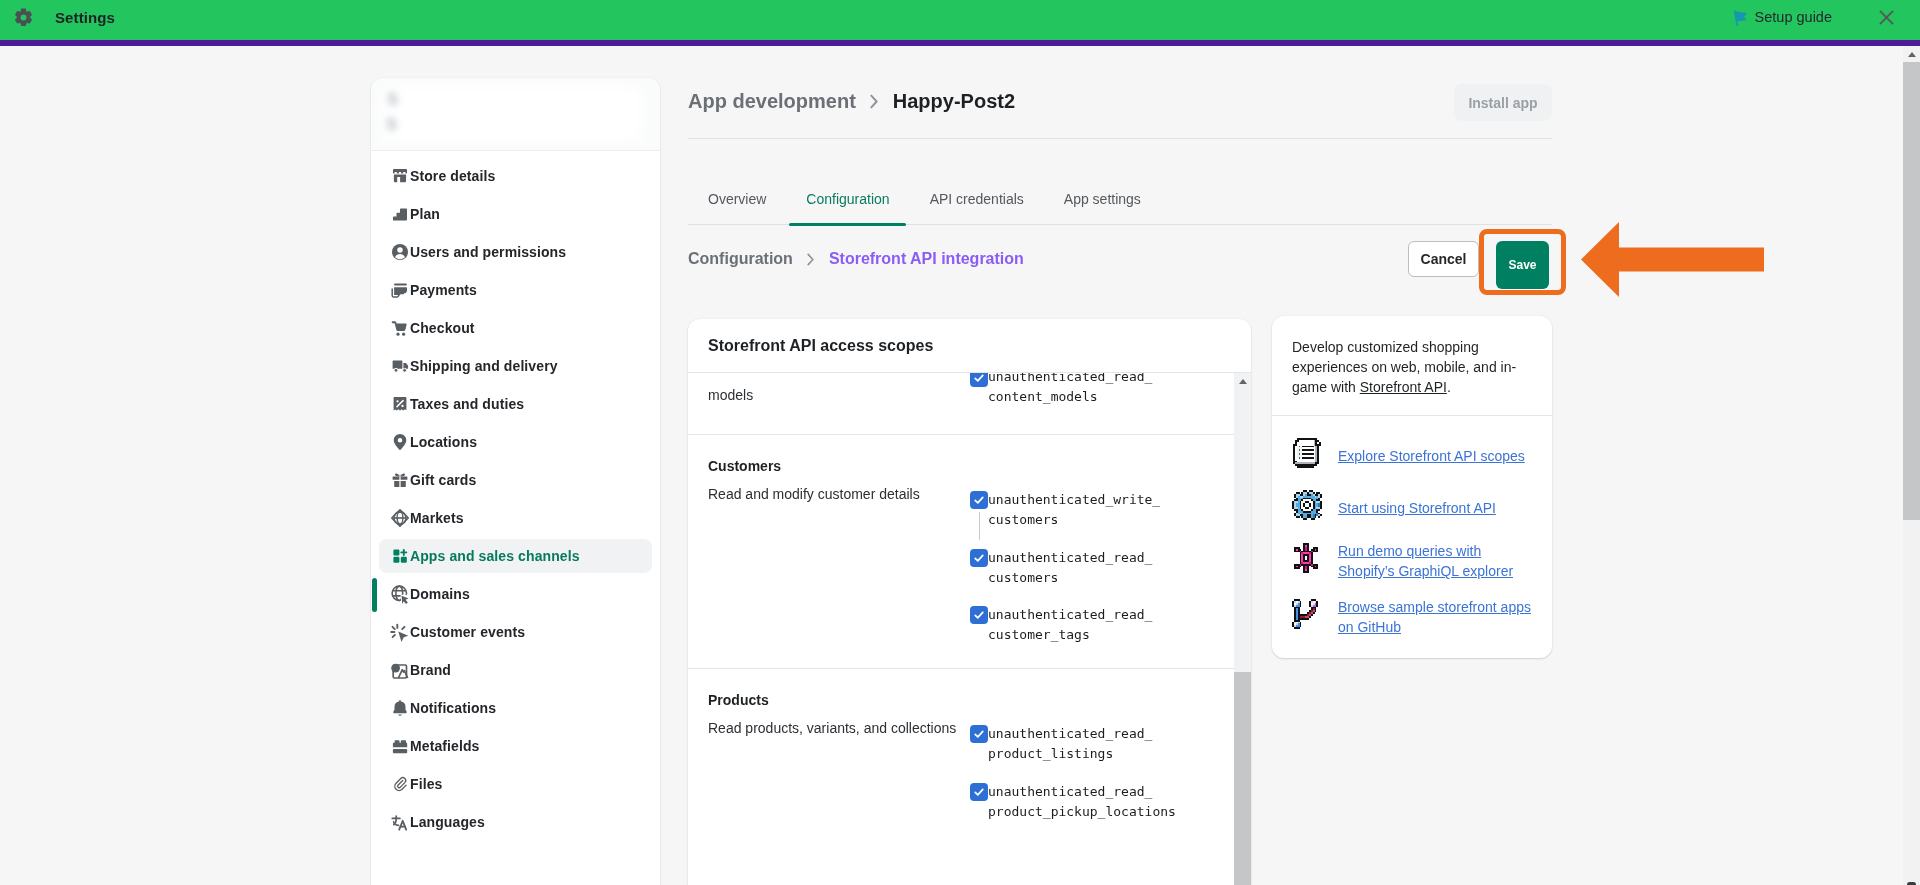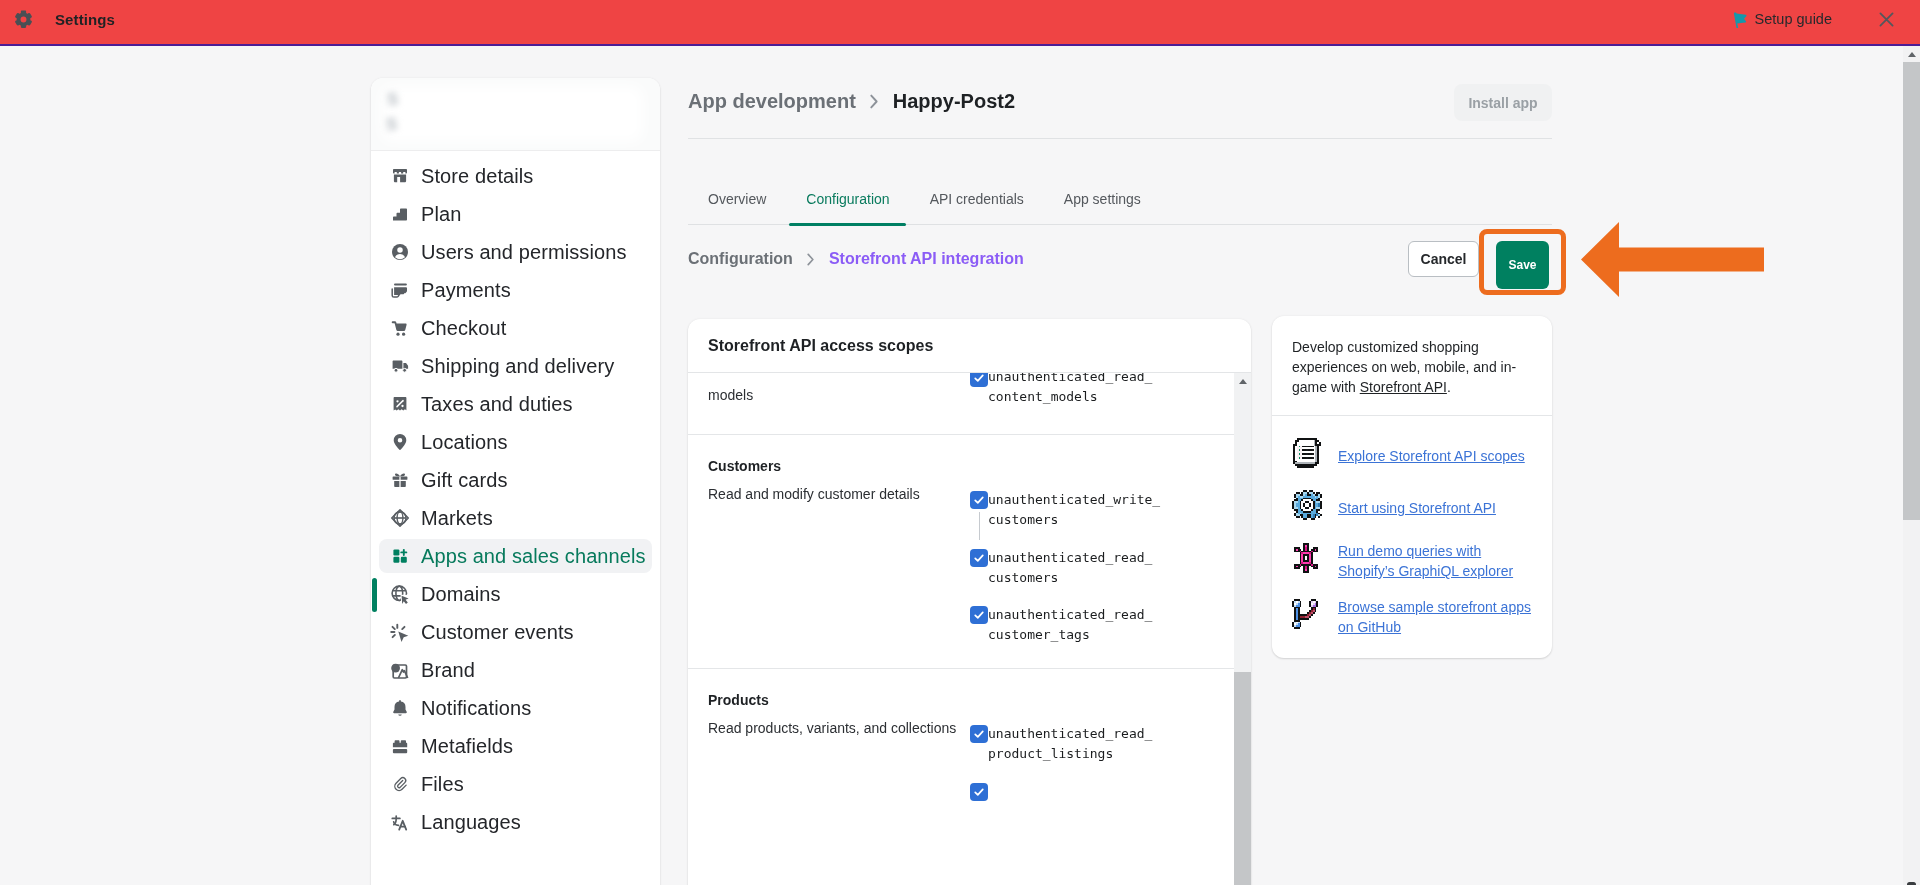--- a/index.html
+++ b/index.html
@@ -1,42 +1,42 @@
 <!DOCTYPE html>
 <html><head>
 <meta charset="utf-8">
 <style>
   * { margin:0; padding:0; box-sizing:border-box; }
   html,body { width:1920px; height:885px; overflow:hidden; }
   body { position:relative; background:#f6f6f7; font-family:"Liberation Sans","DejaVu Sans",sans-serif; color:#202223; -webkit-font-smoothing:antialiased; }
   button { font-family:inherit; cursor:pointer; }
 
   
-  .topbar { position:absolute; left:0; top:0; width:1920px; height:46px; background:#ef4444; border-bottom:2px solid #4c1d95; display:flex; align-items:center; padding-bottom:6px; z-index:6; }
+  .topbar { position:absolute; left:0; top:0; width:1920px; height:46px; background:#22c55e; border-bottom:6px solid #4c1d95; display:flex; align-items:center; padding-bottom:6px; z-index:6; }
   .tb-gear { width:21px; height:21px; color:#4a4f54; margin-left:13px; flex:none; }
   .tb-title { font-size:15px; font-weight:700; color:#1f2224; margin-left:21px; letter-spacing:.1px; }
   .tb-right { margin-left:auto; display:flex; align-items:center; }
   .tb-flag { width:17px; height:17px; flex:none; margin-right:7px; }
   .tb-guide { font-size:14.5px; color:#27292c; cursor:pointer; }
   .tb-close { width:21px; height:21px; color:#53575c; margin-left:44px; margin-right:23px; cursor:pointer; }
 
   
   .pg-sb { position:absolute; right:0; top:46px; bottom:0; width:17px; background:#f2f2f3; z-index:5; }
   .sb-up { height:16px; display:flex; align-items:center; justify-content:center; }
   .sb-tri { width:0; height:0; border-left:4.5px solid transparent; border-right:4.5px solid transparent; border-bottom:5px solid #606468; }
   .pg-thumb { position:absolute; left:0; right:0; top:16px; height:458px; background:#c4c6c8; }
   .pg-dark { position:absolute; right:4px; bottom:0; width:9px; height:3px; background:#3a3d40; border-radius:2.5px 2.5px 0 0; z-index:8; }
 
   
   .sidebar { position:absolute; left:371px; top:78px; width:289px; height:846px; background:#fff; border-radius:12px; box-shadow:0 0 3px rgba(23,24,24,.05),0 1px 2px rgba(0,0,0,.13); }
   .side-head { height:73px; border-bottom:1px solid #ededee; border-radius:12px 12px 0 0; background:#fafbfb; position:relative; overflow:hidden; }
   .blur-blob { position:absolute; left:10px; top:8px; width:262px; height:56px; background:#fff; border-radius:10px; filter:blur(7px); }
   .blur-s { position:absolute; font-size:17px; font-weight:700; color:#b6bcc2; filter:blur(3px); }
   .nav { padding:8px; position:relative; }
-  .nav-item { height:34px; border-radius:8px; display:flex; align-items:center; padding-left:11px; gap:11px; margin-bottom:4px; font-size:20px; font-weight:400; color:#24262a; cursor:pointer; letter-spacing:.1px; }
+  .nav-item { height:34px; border-radius:8px; display:flex; align-items:center; padding-left:11px; margin-bottom:4px; font-size:14px; font-weight:700; color:#24262a; cursor:pointer; letter-spacing:.1px; }
   .nav-item svg { width:20px; height:20px; color:#595e63; flex:none; }
   .nav-item.sel { background:#f1f2f4; color:#077a5c; }
   .nav-item.sel svg { color:#008060; }
   .sel-bar { position:absolute; left:1px; top:427px; width:5px; height:34px; border-radius:3px; background:#008060; }
 
   
   .bc1 { position:absolute; left:688px; top:86px; height:30px; display:flex; align-items:center; gap:13px; }
   .bc1-parent { font-size:20px; font-weight:700; color:#6b7076; cursor:pointer; }
   .bc1-current { font-size:20px; font-weight:700; color:#1e2124; }
   .chev { color:#8e939a; flex:none; }
@@ -467,20 +467,21 @@
                   </svg>
                 </div>
                 <div class="scope-label">unauthenticated_<wbr>read_<wbr>product_<wbr>listings</div>
               </div>
               <div class="scope-item">
                 <div class="cbx">
                   <svg width="12" height="12" viewBox="0 0 14 14">
                     <use href="#i-check"></use>
                   </svg>
                 </div>
+                <div class="scope-label">unauthenticated_<wbr>read_<wbr>product_<wbr>pickup_<wbr>locations</div>
               </div>
             </div>
           </div>
         </section>
       </div>
   </div>
   <div class="in-sb">
     <div class="sb-up">
         <div class="sb-tri"></div>
       </div>

